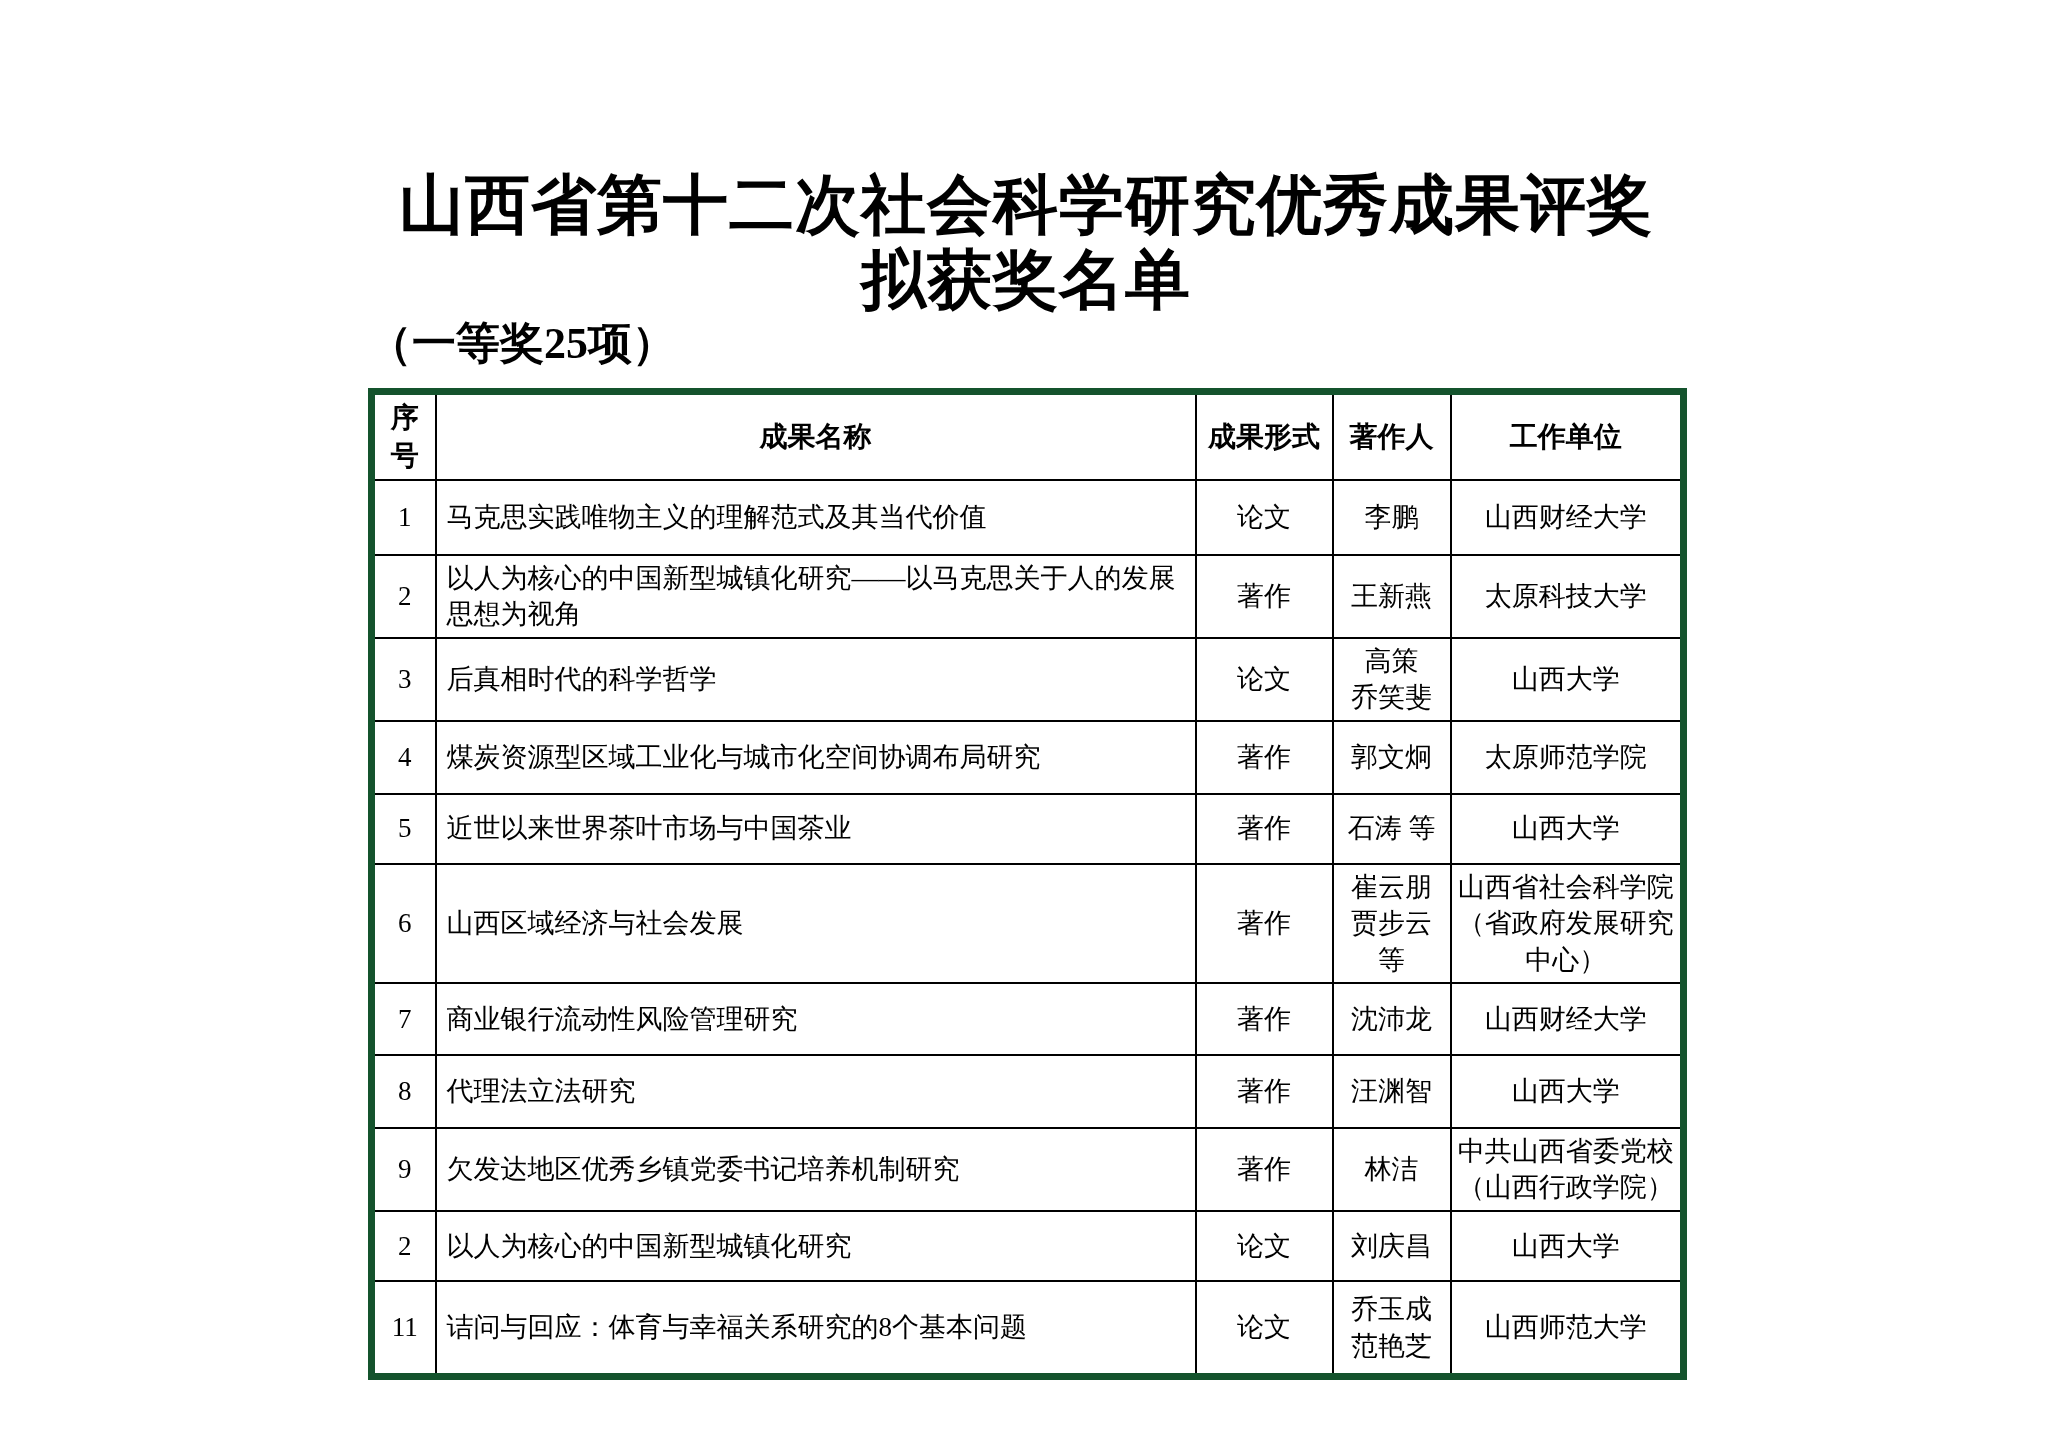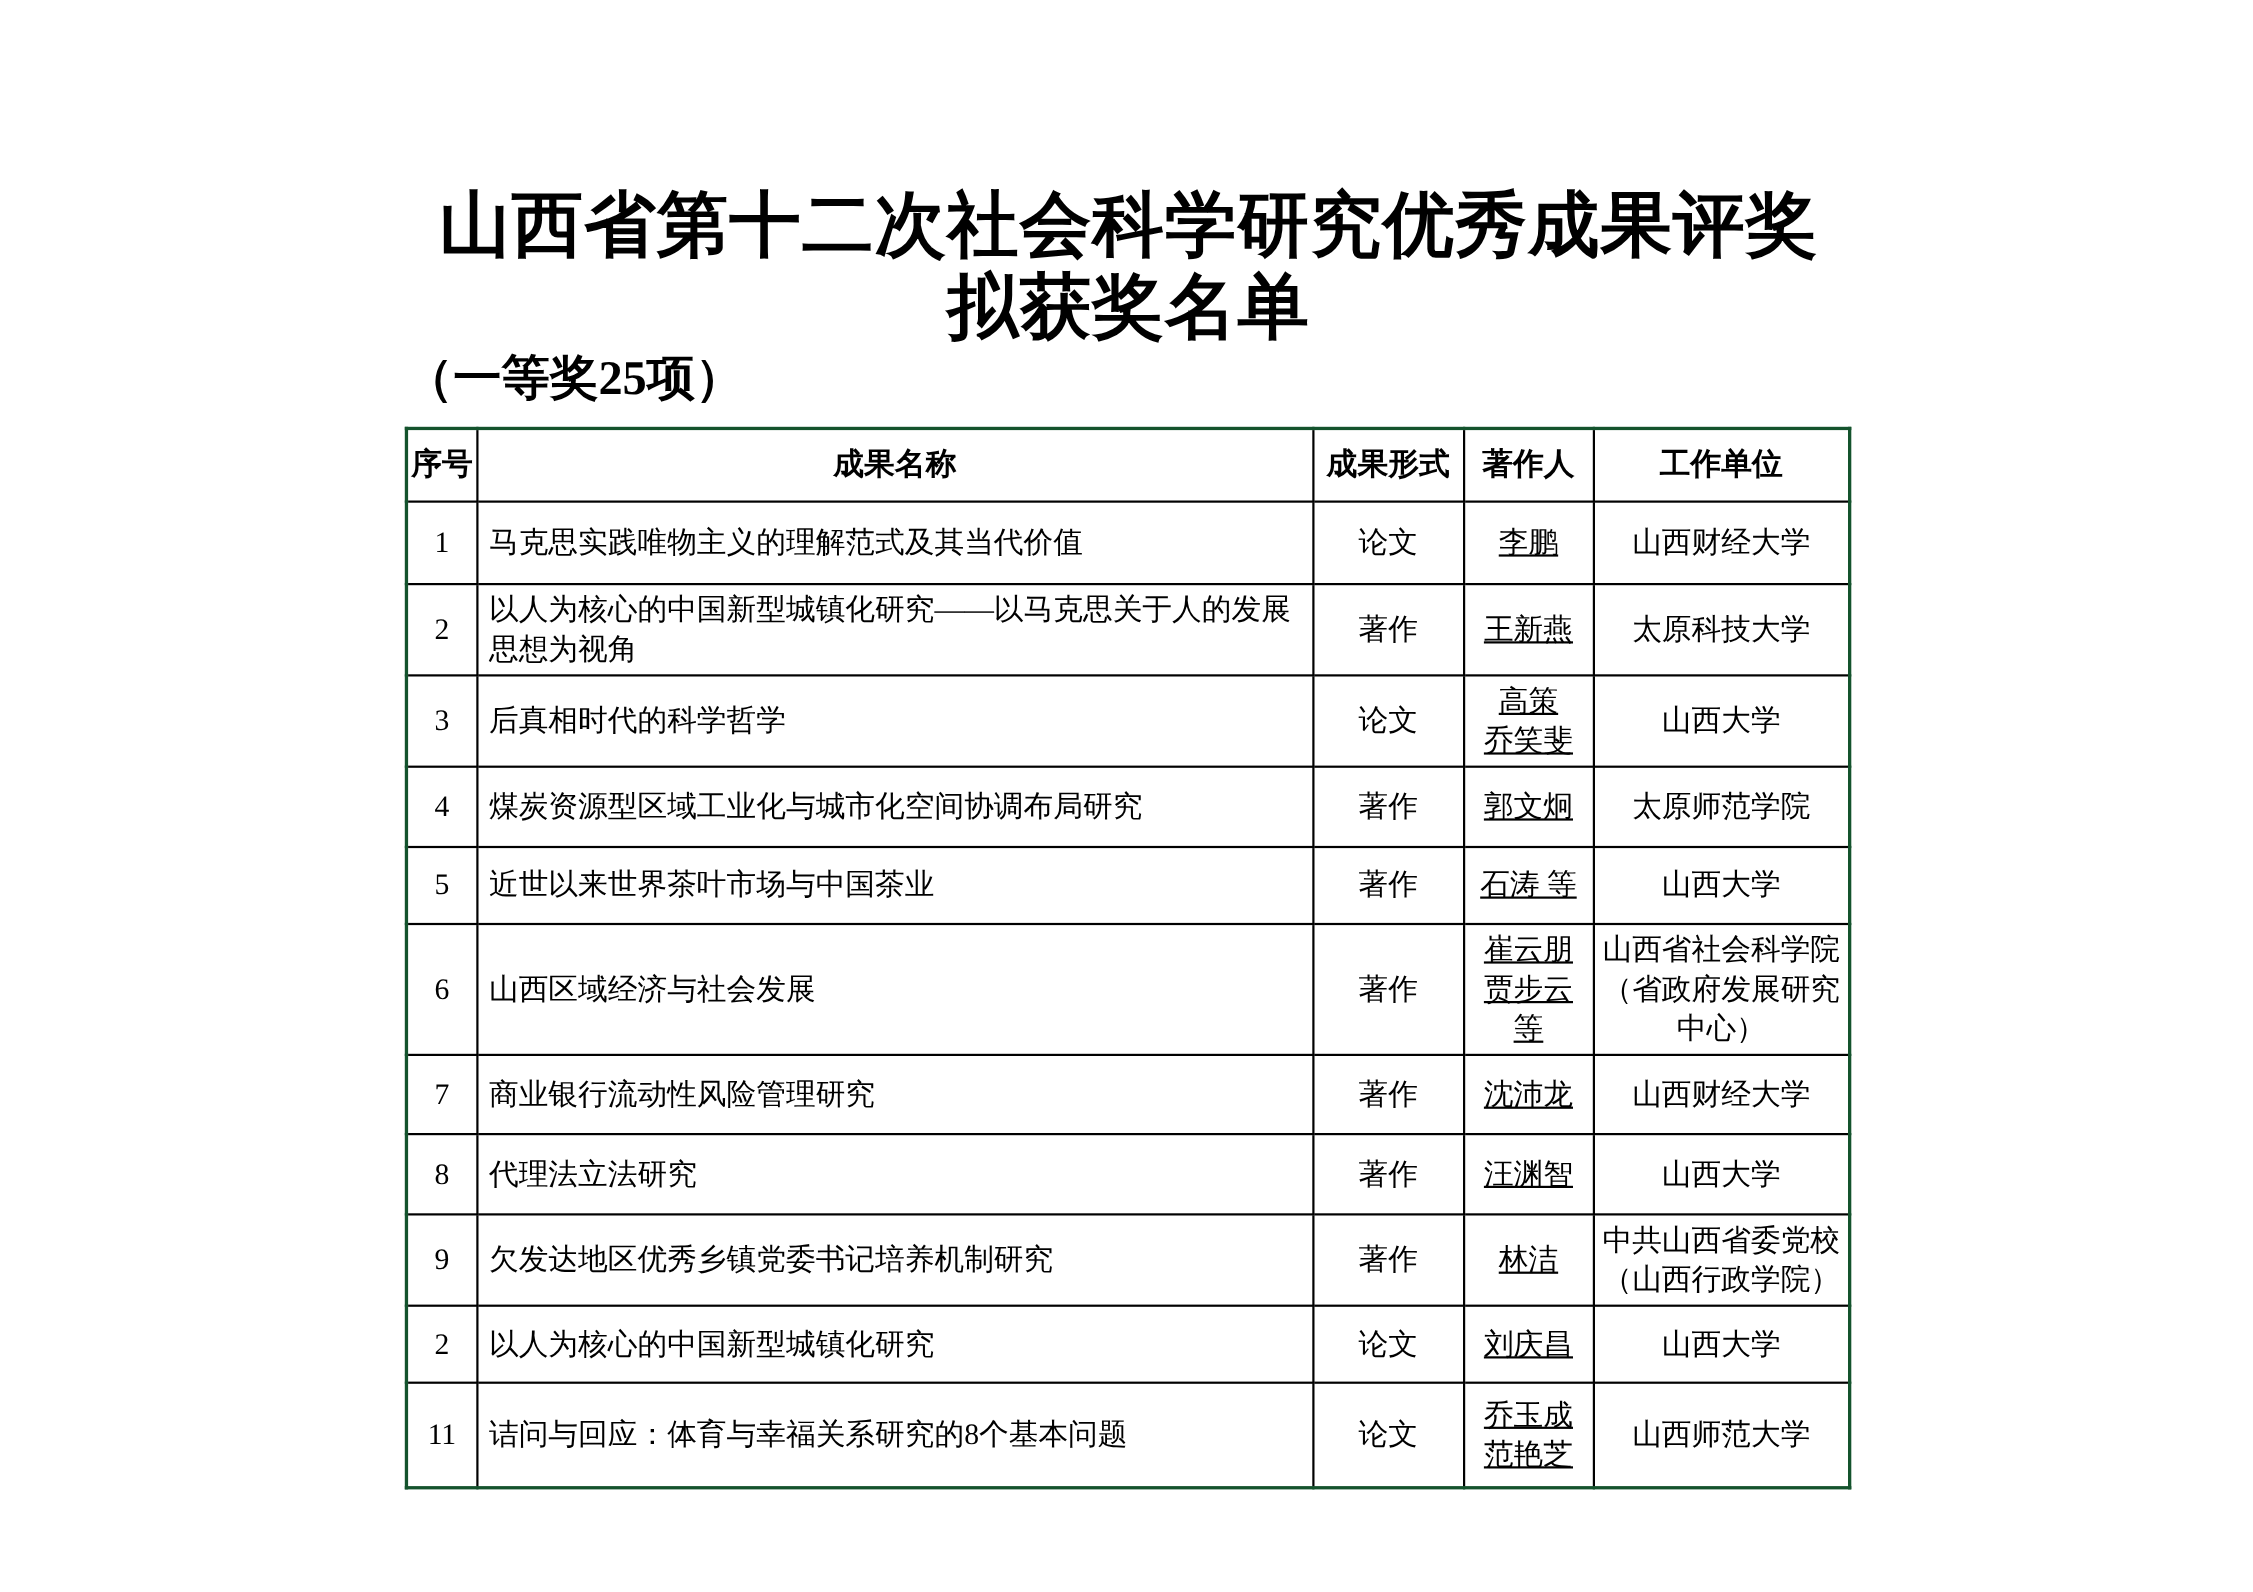--- a/index.html
+++ b/index.html
@@ -29,36 +29,36 @@
   .subtitle {
     font-size: 44px;
     font-weight: bold;
     text-align: left;
     line-height: 1.2;
   }
   table.awards {
     margin-top: 18px;
     width: 1312px;
     border-collapse: collapse;
-    border: 3px solid #14532d;
+    border: 7px solid #14532d;
     table-layout: fixed;
   }
   th, td {
     border: 2px solid #000000;
     font-size: 27px;
     vertical-align: middle;
     padding: 4px 8px;
     line-height: 1.35;
     overflow: hidden;
   }
   thead tr { height: 66px; }
   th { font-weight: bold; font-size: 28px; text-align: center; padding: 4px 2px; }
   td.c-seq, td.c-form, td.c-author, td.c-unit { text-align: center; }
   td.c-name { text-align: left; padding-left: 10px; padding-right: 10px; }
-  td.c-author { white-space: pre-line; padding-left: 2px; padding-right: 2px; text-decoration: underline; }
+  td.c-author { white-space: pre-line; padding-left: 2px; padding-right: 2px; }
   td.c-unit { padding-left: 4px; padding-right: 4px; }
   tbody tr:nth-child(1)  { height: 75px; }
   tbody tr:nth-child(2)  { height: 73px; }
   tbody tr:nth-child(3)  { height: 80px; }
   tbody tr:nth-child(4)  { height: 73px; }
   tbody tr:nth-child(5)  { height: 70px; }
   tbody tr:nth-child(6)  { height: 100px; }
   tbody tr:nth-child(7)  { height: 72px; }
   tbody tr:nth-child(8)  { height: 73px; }
   tbody tr:nth-child(9)  { height: 73px; }

